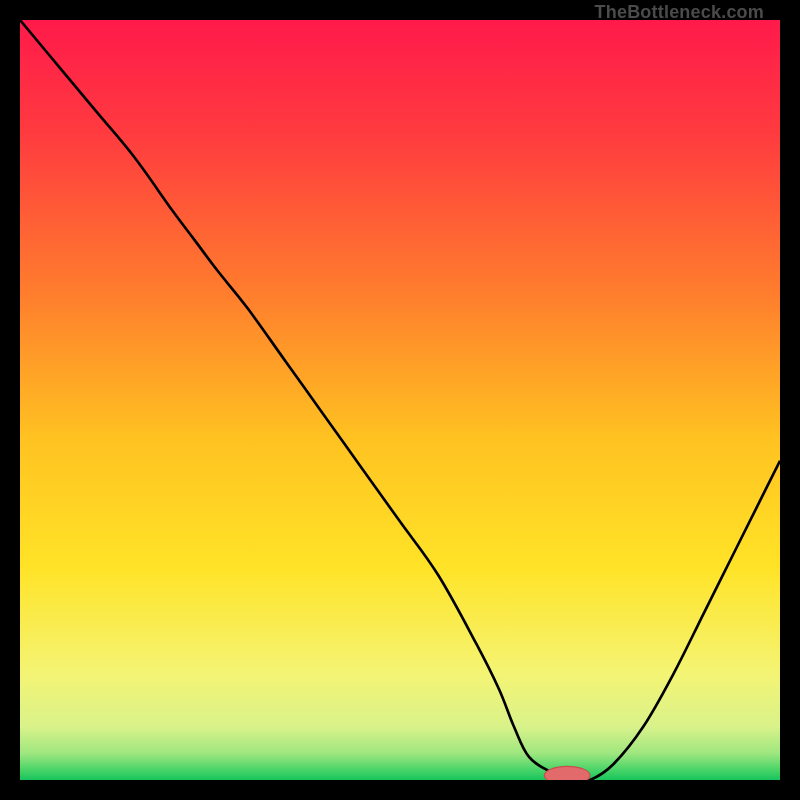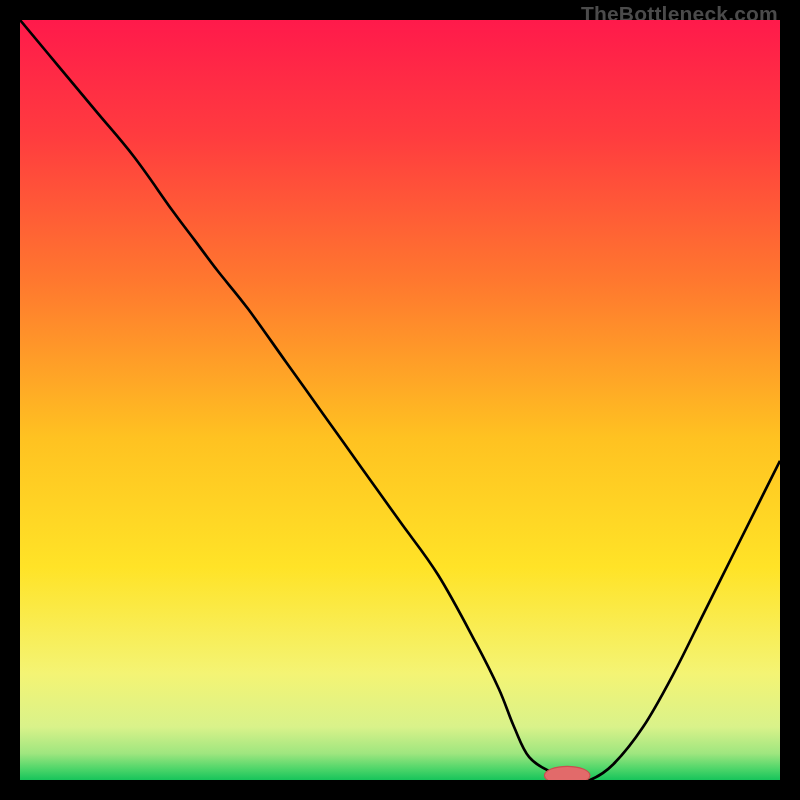--- a/index.html
+++ b/index.html
@@ -23,23 +23,23 @@
     position: absolute;
     left: 20px;
     top: 20px;
     width: 760px;
     height: 760px;
     
   }
   .watermark {
     position: absolute;
     top: 2px;
-    right: 22px;
+    right: 36px;
     color: #4b4b4b;
-    font-size: 21px;
+    font-size: 18px;
     font-weight: 600;
     letter-spacing: 0.2px;
     user-select: none;
   }
   svg { display: block; }
 </style>
 </head>
 <body>
 
 <div class="frame">

